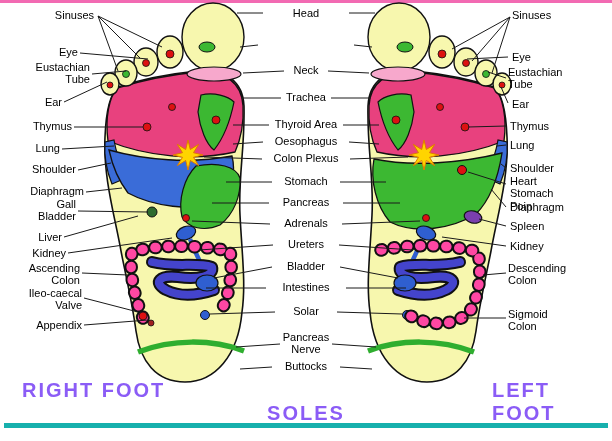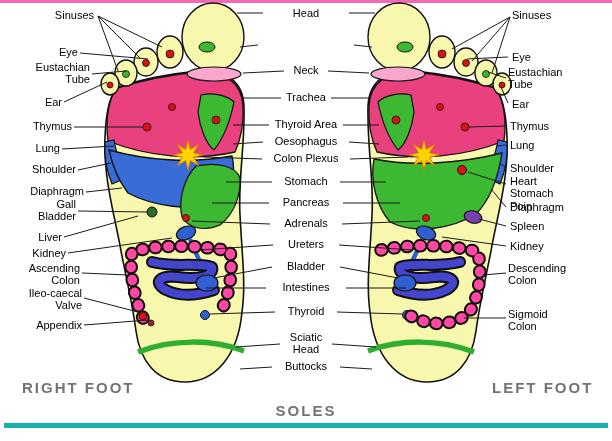--- a/index.html
+++ b/index.html
@@ -2,21 +2,21 @@
 <html><head>
 <meta charset="utf-8">
 <style>
   html,body{margin:0;padding:0;background:#ffffff;}
   .stage{position:relative;width:612px;height:441px;background:#ffffff;overflow:hidden;
          font-family:"Liberation Sans",sans-serif;}
   .stage svg{position:absolute;left:0;top:0;}
   .lbl{position:absolute;font-size:11px;line-height:1.12;color:#000;}
   .c{text-align:center;}
   .r{text-align:right;}
-  .cap{position:absolute;font-size:15px;font-weight:bold;letter-spacing:2px;color:#737373;}
+  .cap{position:absolute;font-size:20px;font-weight:bold;letter-spacing:2px;color:#8b5cf6;}
   .rule-top{position:absolute;left:0;top:0;width:612px;height:3px;background:#f26ab2;}
   .rule-bottom{position:absolute;left:4px;top:423px;width:604px;height:5px;background:#17b0ad;}
 </style>
 </head>
 <body>
 
 <div class="stage">
 
   <div class="rule-top"></div>
 
@@ -149,22 +149,22 @@
   <div class="lbl c" style="left:251px;top:91px;width:110px">Trachea</div>
   <div class="lbl c" style="left:251px;top:118px;width:110px">Thyroid Area</div>
   <div class="lbl c" style="left:251px;top:135px;width:110px">Oesophagus</div>
   <div class="lbl c" style="left:251px;top:152px;width:110px">Colon Plexus</div>
   <div class="lbl c" style="left:251px;top:175px;width:110px">Stomach</div>
   <div class="lbl c" style="left:251px;top:196px;width:110px">Pancreas</div>
   <div class="lbl c" style="left:251px;top:217px;width:110px">Adrenals</div>
   <div class="lbl c" style="left:251px;top:238px;width:110px">Ureters</div>
   <div class="lbl c" style="left:251px;top:260px;width:110px">Bladder</div>
   <div class="lbl c" style="left:251px;top:281px;width:110px">Intestines</div>
-  <div class="lbl c" style="left:251px;top:305px;width:110px">Thyroid</div>
-  <div class="lbl c" style="left:278px;top:331px;width:56px">Sciatic Head</div>
+  <div class="lbl c" style="left:251px;top:305px;width:110px">Solar</div>
+  <div class="lbl c" style="left:278px;top:331px;width:56px">Pancreas Nerve</div>
   <div class="lbl c" style="left:251px;top:360px;width:110px">Buttocks</div>
 
   <div class="lbl r" style="left:30px;top:9px;width:64px">Sinuses</div>
   <div class="lbl r" style="left:30px;top:46px;width:48px">Eye</div>
   <div class="lbl r" style="left:24px;top:61px;width:66px">Eustachian Tube</div>
   <div class="lbl r" style="left:16px;top:96px;width:46px">Ear</div>
   <div class="lbl r" style="left:22px;top:120px;width:50px">Thymus</div>
   <div class="lbl r" style="left:14px;top:142px;width:46px">Lung</div>
   <div class="lbl r" style="left:18px;top:163px;width:58px">Shoulder</div>
   <div class="lbl r" style="left:20px;top:185px;width:64px">Diaphragm</div>

